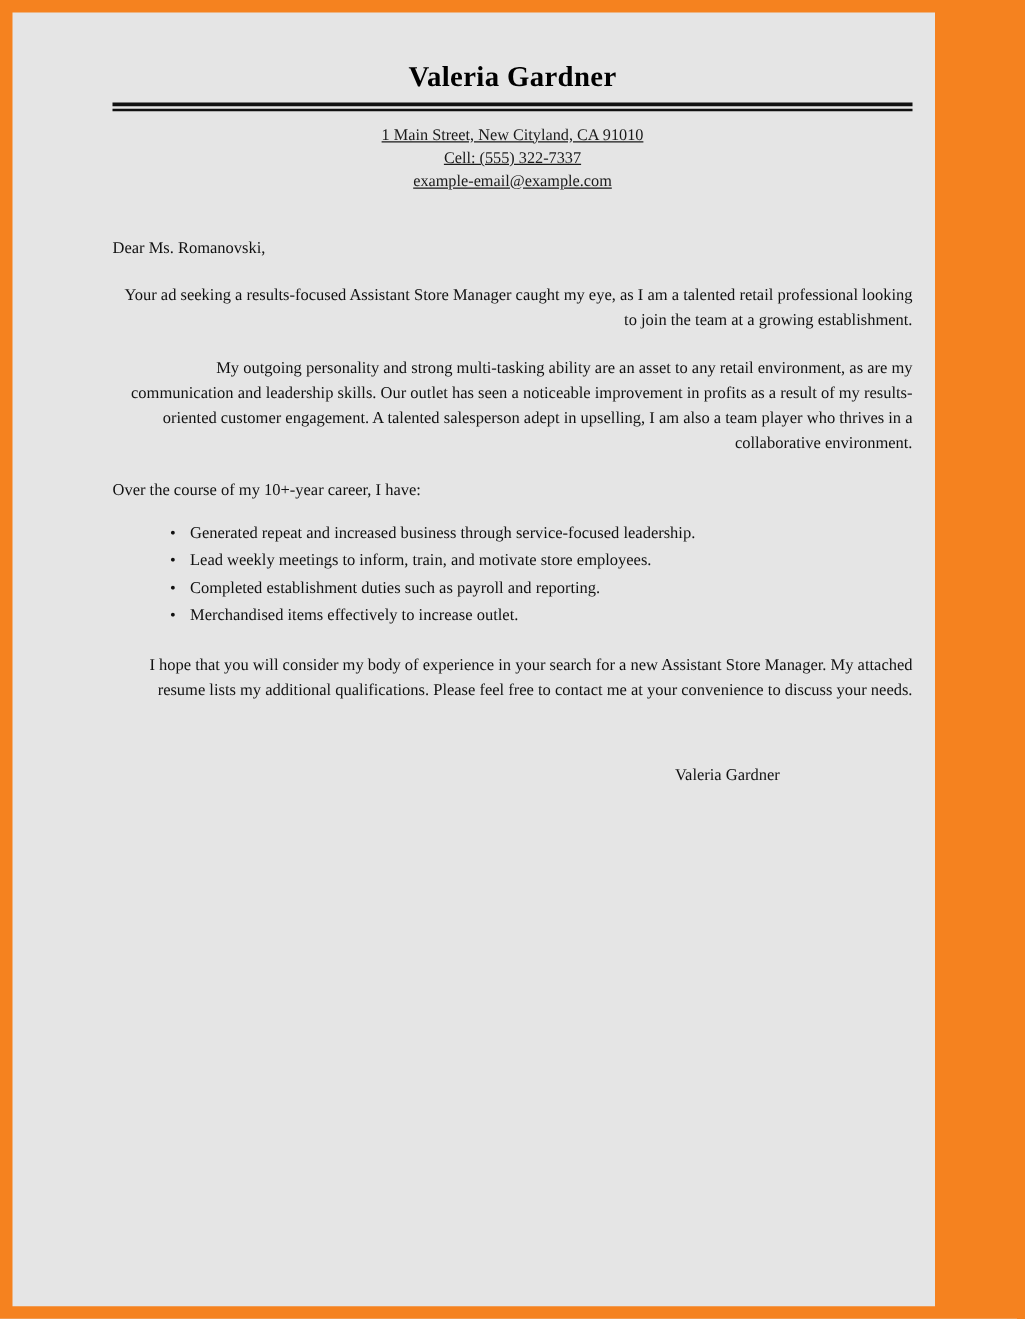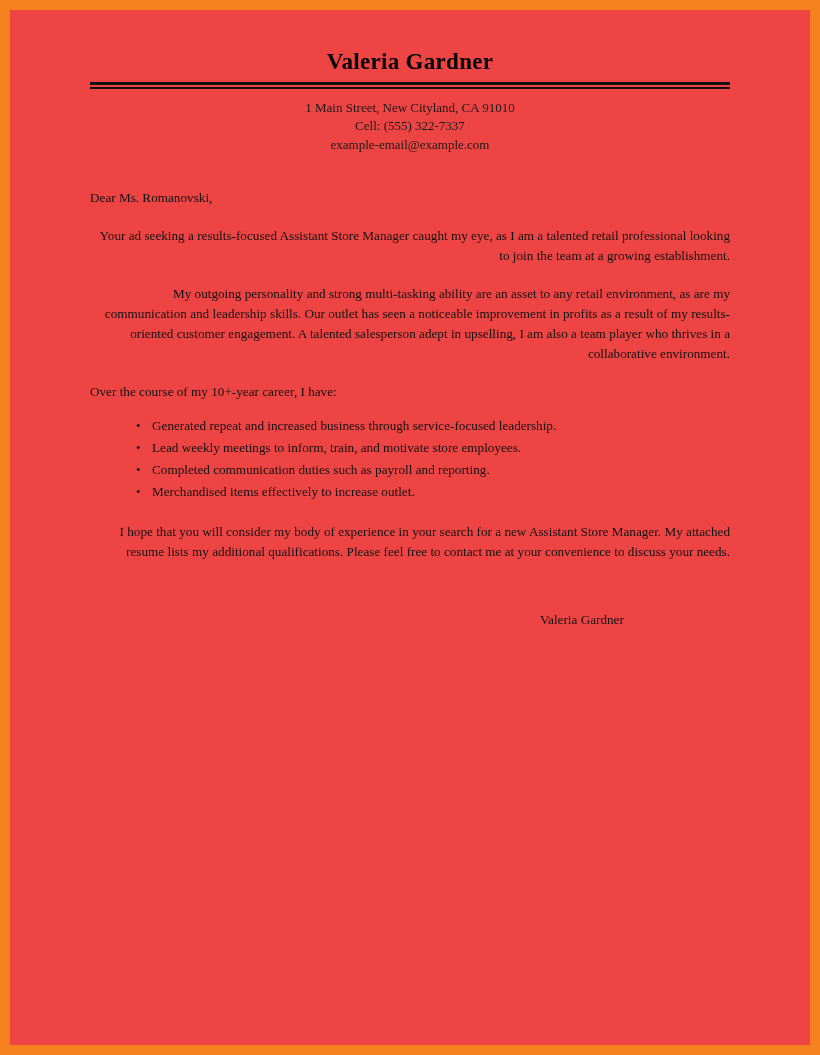--- a/index.html
+++ b/index.html
@@ -12,23 +12,23 @@
     height: 1055px;
     background: #f5821f;
     font-family: "Liberation Serif", "DejaVu Serif", serif;
     overflow: hidden;
   }
 
   .page-frame {
     position: absolute;
     left: 10px;
     top: 10px;
-    width: 800px;
+    width: 738px;
     height: 1035px;
-    background: #ef4444;
+    background: #e5e5e5;
     box-sizing: border-box;
   }
 
   .letter {
     position: absolute;
     left: 80px;
     top: 38px;
     width: 640px;
   }
 
@@ -69,20 +69,21 @@
 
   .contact-block {
     text-align: center;
     margin-top: 10px;
     font-size: 13px;
     color: #1a1a1a;
     line-height: 1.42;
   }
   .contact-line {
     display: block;
+    text-decoration: underline;
   }
 
   
   .body-area {
     margin-top: 34px;
     font-size: 13.2px;
     color: #111;
     line-height: 1.52;
   }
 
@@ -171,21 +172,21 @@
         <li class="bullet-item">
           <span class="bullet-dot">•</span>
           <span>Generated repeat and increased business through service-focused leadership.</span>
         </li>
         <li class="bullet-item">
           <span class="bullet-dot">•</span>
           <span>Lead weekly meetings to inform, train, and motivate store employees.</span>
         </li>
         <li class="bullet-item">
           <span class="bullet-dot">•</span>
-          <span>Completed communication duties such as payroll and reporting.</span>
+          <span>Completed establishment duties such as payroll and reporting.</span>
         </li>
         <li class="bullet-item">
           <span class="bullet-dot">•</span>
           <span>Merchandised items effectively to increase outlet.</span>
         </li>
       </ul>
 
       <p class="para">I hope that you will consider my body of experience in your search for a new Assistant Store Manager. My attached resume lists my additional qualifications. Please feel free to contact me at your convenience to discuss your needs.</p>
 
 

